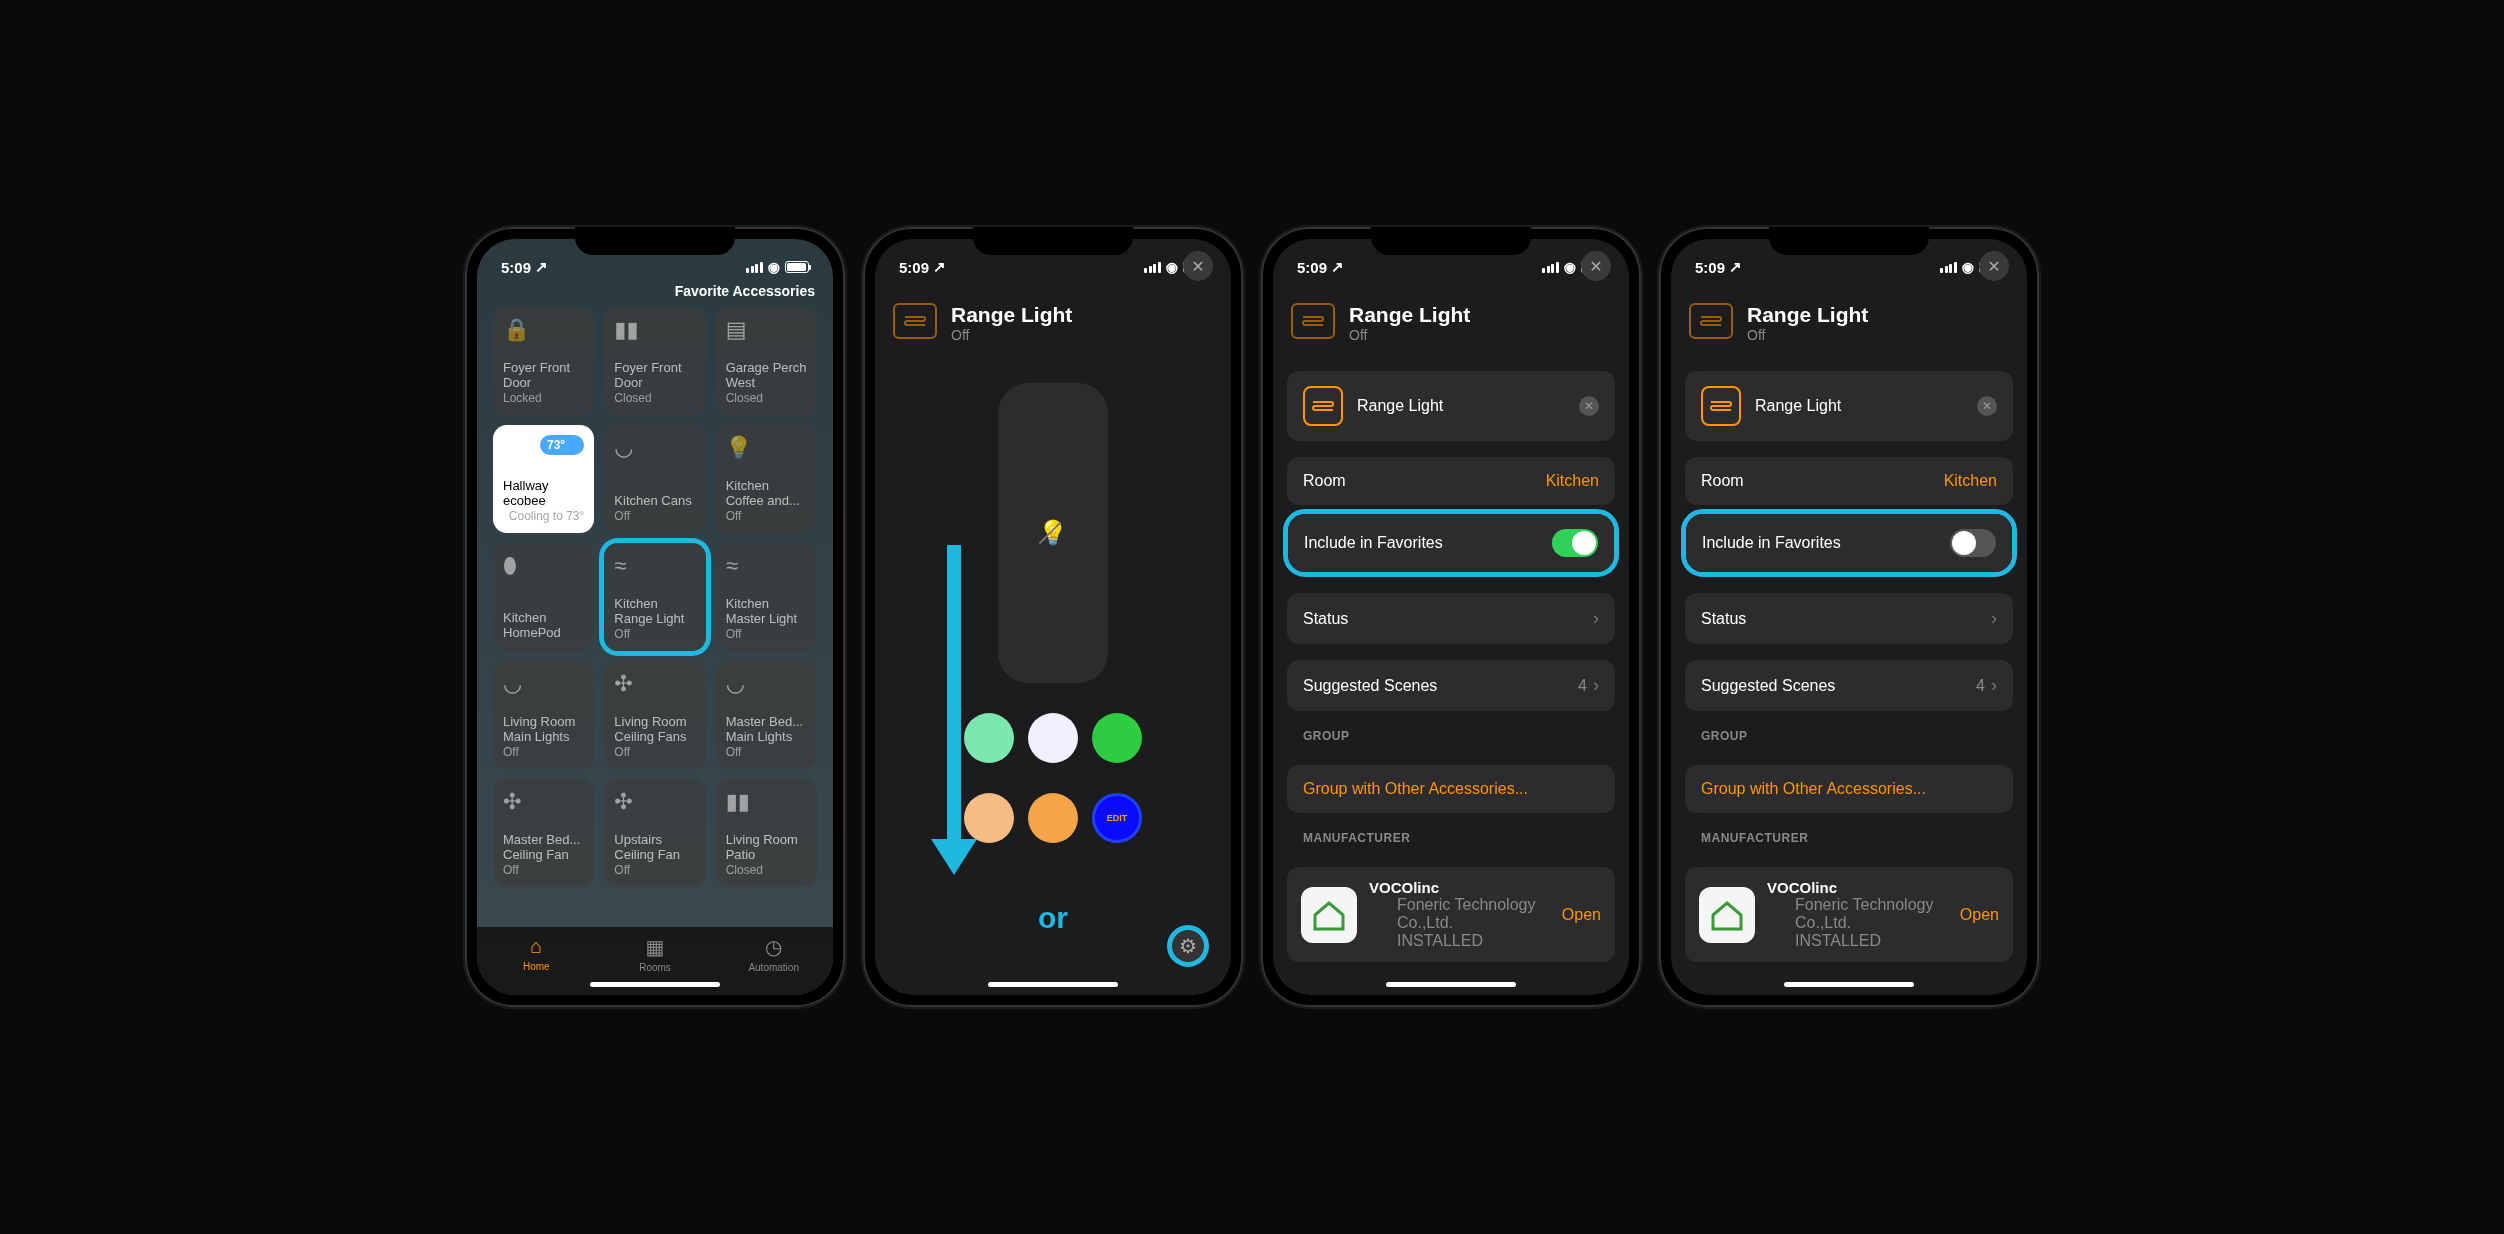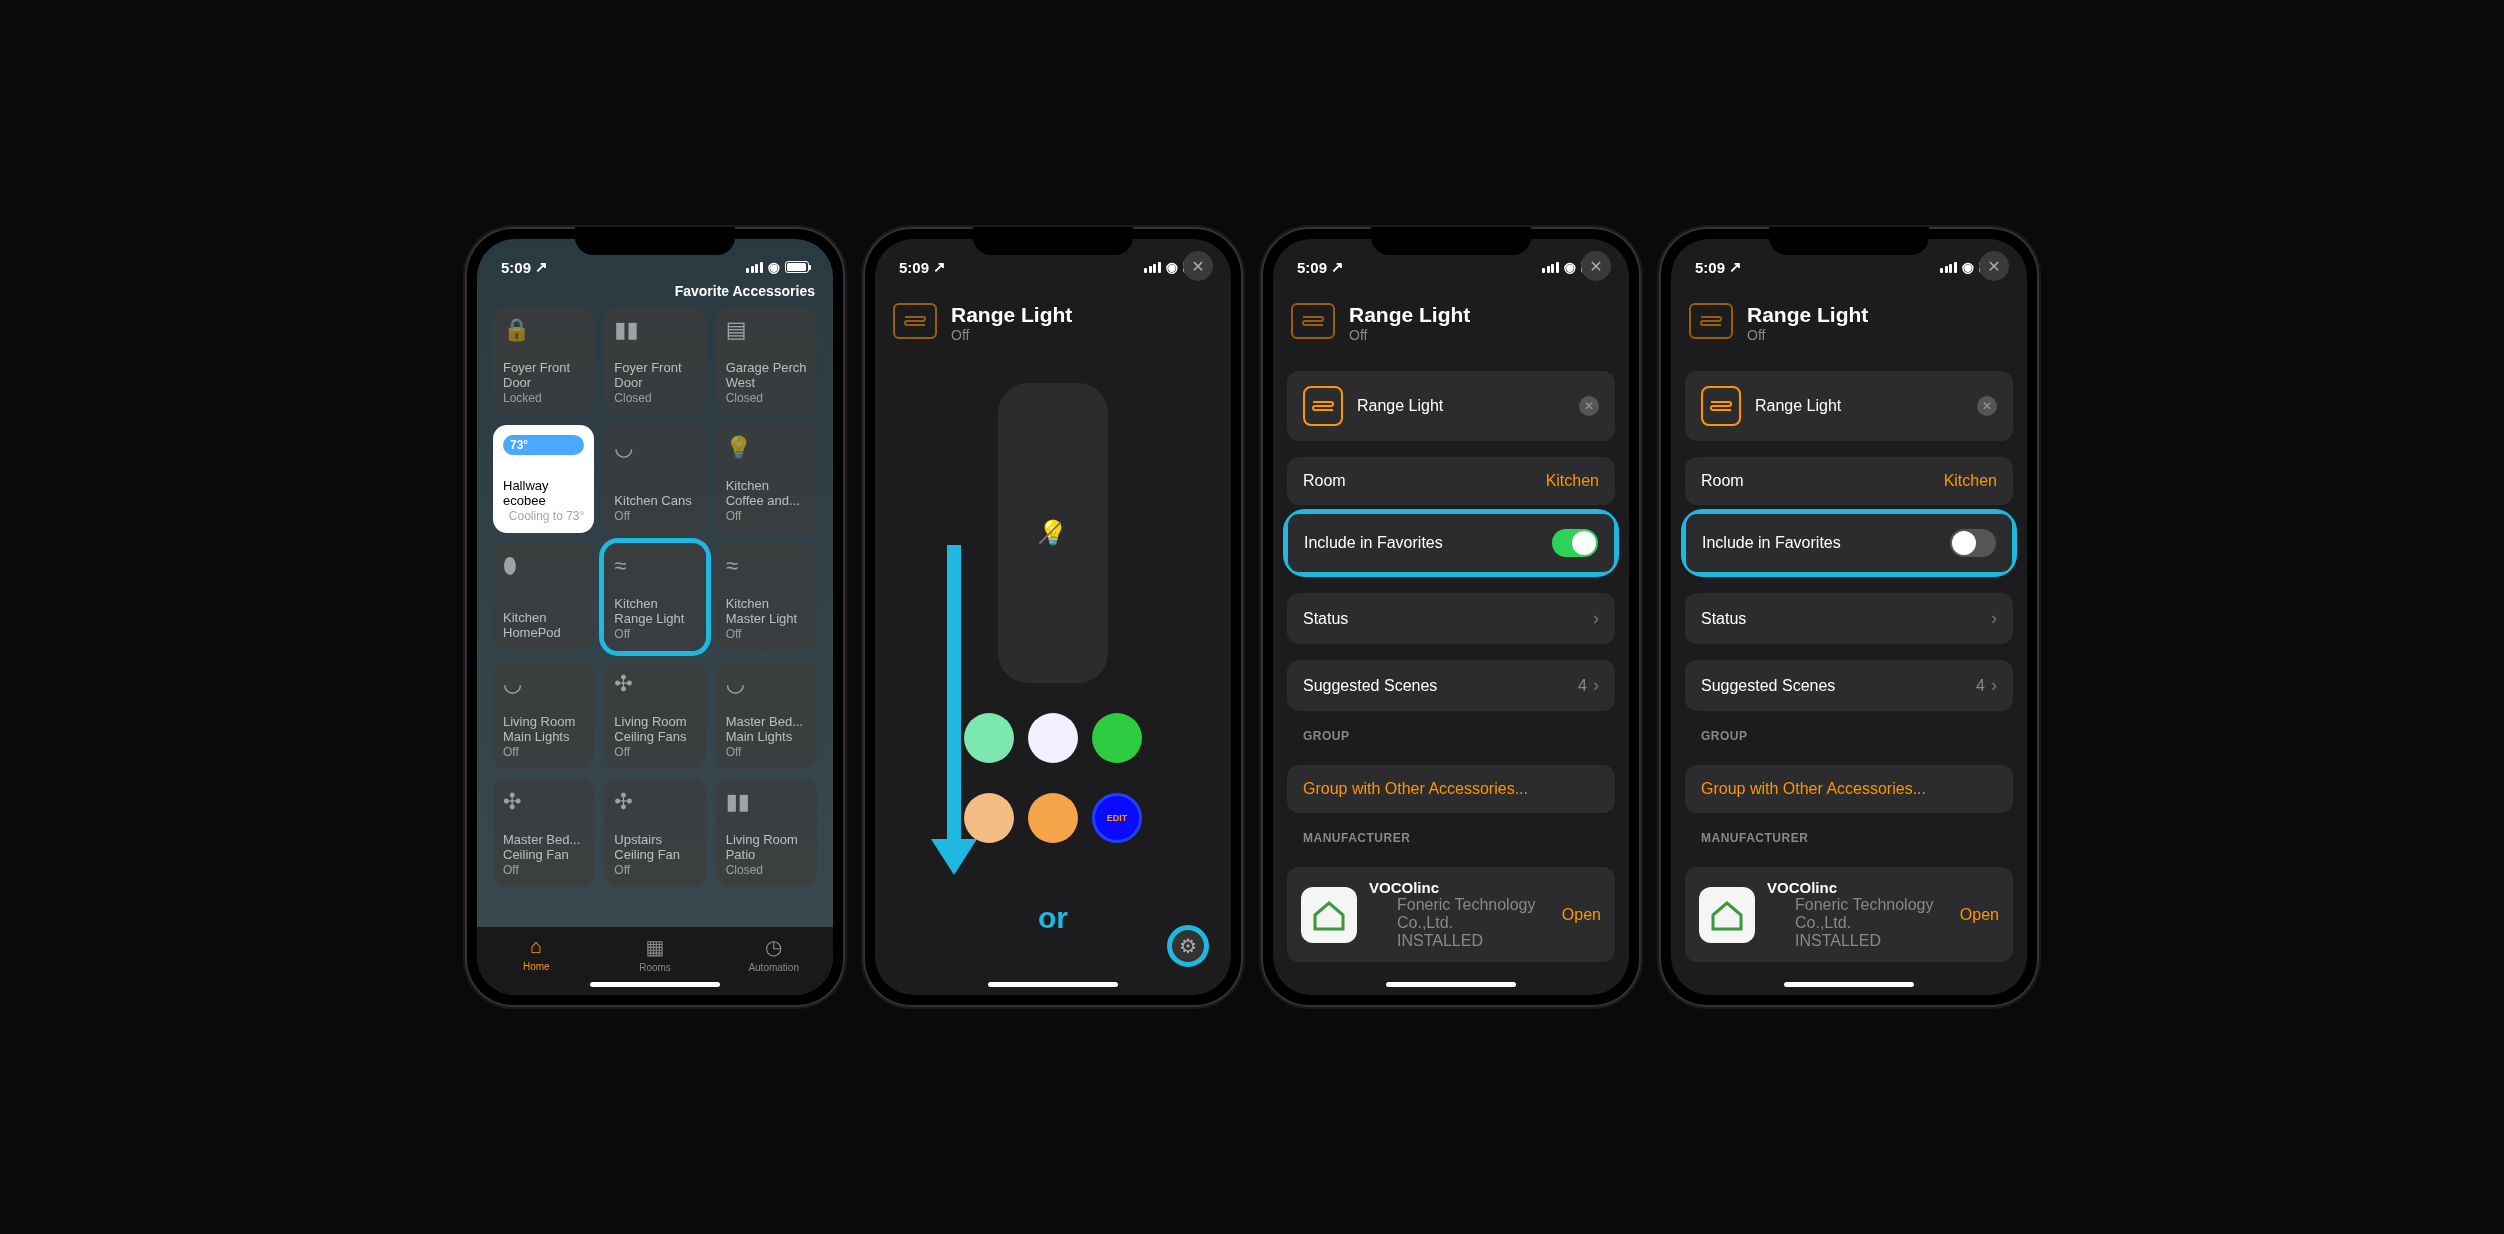--- a/index.html
+++ b/index.html
@@ -88,21 +88,21 @@
     display:flex; flex-direction:column; justify-content:space-between;
     color: rgba(255,255,255,.65);
   }
   .tile.active { background:#fff; }
   .tile.active .tile-name { color:#000; }
   .tile.active .tile-state { color:#888;text-align:right; }
   .tile.highlighted { box-shadow: 0 0 0 5px #1fb8e0; }
   .tile-icon { font-size: 22px; height:26px; opacity:.8;}
   .tile-name { font-size:13px; line-height:1.2; font-weight:500;}
   .tile-state { font-size:12px; opacity:.75; }
-  .temp-badge { display:inline-block; background:#4aa8ff; color:#fff; font-size:12px; padding:3px 7px; border-radius:10px; font-weight:600;}
+  .temp-badge { display:inline-block; background:#4aa8ff; color:#fff; font-size:12px; padding:3px 7px; border-radius:10px; font-weight:600;margin-left:37px;}
   .tab-bar { margin-top:auto; display:flex; background:rgba(20,20,20,.9); padding:8px 0 22px; }
   .tab { flex:1; display:flex; flex-direction:column; align-items:center; gap:3px; color:#888; font-size:10px;}
   .tab.active-tab { color:#ff9500; }
   .tab-icon { font-size:20px; }
 
   
   .header-row { display:flex; align-items:flex-start; padding: 20px 18px 12px; gap:14px; position:relative;}
   .range-icon { width:44px; height:36px; border:2px solid #ff9500; border-radius:6px; display:flex; align-items:center; justify-content:center; color:#ff9500; opacity:.55;}
   .header-title { color:#fff; font-size:21px; font-weight:700;}
   .header-sub { color:#888; font-size:14px;}
@@ -132,21 +132,21 @@
   .mini-icon { width:40px; height:40px; border:2px solid #ff9500; border-radius:8px; display:flex;align-items:center;justify-content:center; margin-right:14px; color:#ff9500;}
   .small-header{ color:#888; font-size:12px; font-weight:600; letter-spacing:.5px; padding:18px 16px 6px;}
   .link-orange{ color:#ff9500 !important;}
   .toggle{ width:46px;height:28px;border-radius:14px;position:relative;}
   .toggle.on{background:#30d158;}
   .toggle.off{background:#555;}
   .toggle .knob{position:absolute; top:2px; width:24px;height:24px;border-radius:12px;background:#fff;}
   .toggle.on .knob{right:2px;}
   .toggle.off .knob{left:2px;}
   .fav-highlight{ border:5px solid #1fb8e0; border-radius:22px; margin:4px -4px; padding:0!important;}
-  .fav-highlight .row{ background:#2c2c2e; border-radius:11px;}
+  .fav-highlight .row{ background:#2c2c2e; border-radius:17px;}
   .mfr-row{ display:flex; align-items:center; gap:12px; padding:12px 14px;}
   .mfr-logo{ width:56px;height:56px;border-radius:12px;background:#f5f5f5;display:flex;align-items:center;justify-content:center;}
   .mfr-logo svg{width:36px;height:36px;}
   .mfr-text{ flex:1;}
   .mfr-name{ color:#fff;font-size:15px;font-weight:700;}
   .mfr-sub{ color:#888;font-size:16px;margin-left:28px;}
   .open-link{ color:#ff9500; font-size:16px;}
   .range-svg{ width:24px; height:14px; }
 </style>
 </head>

